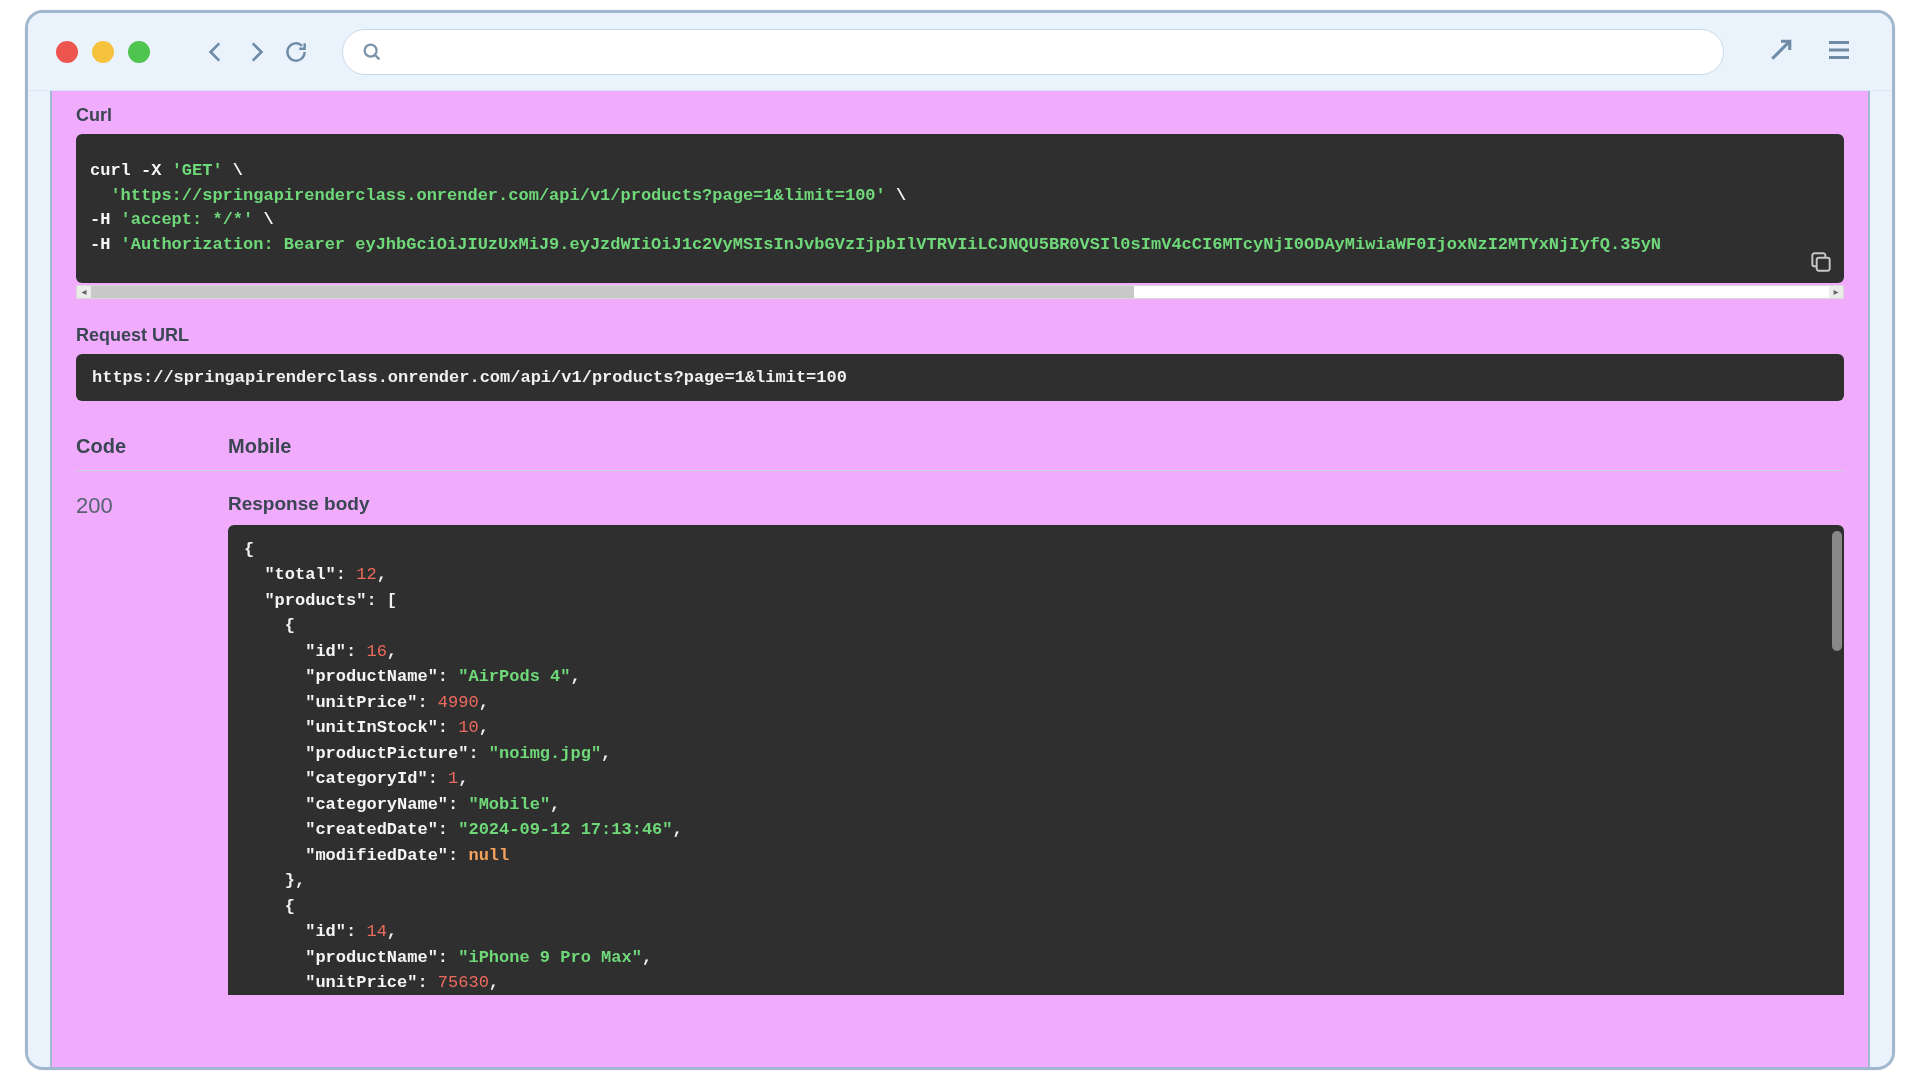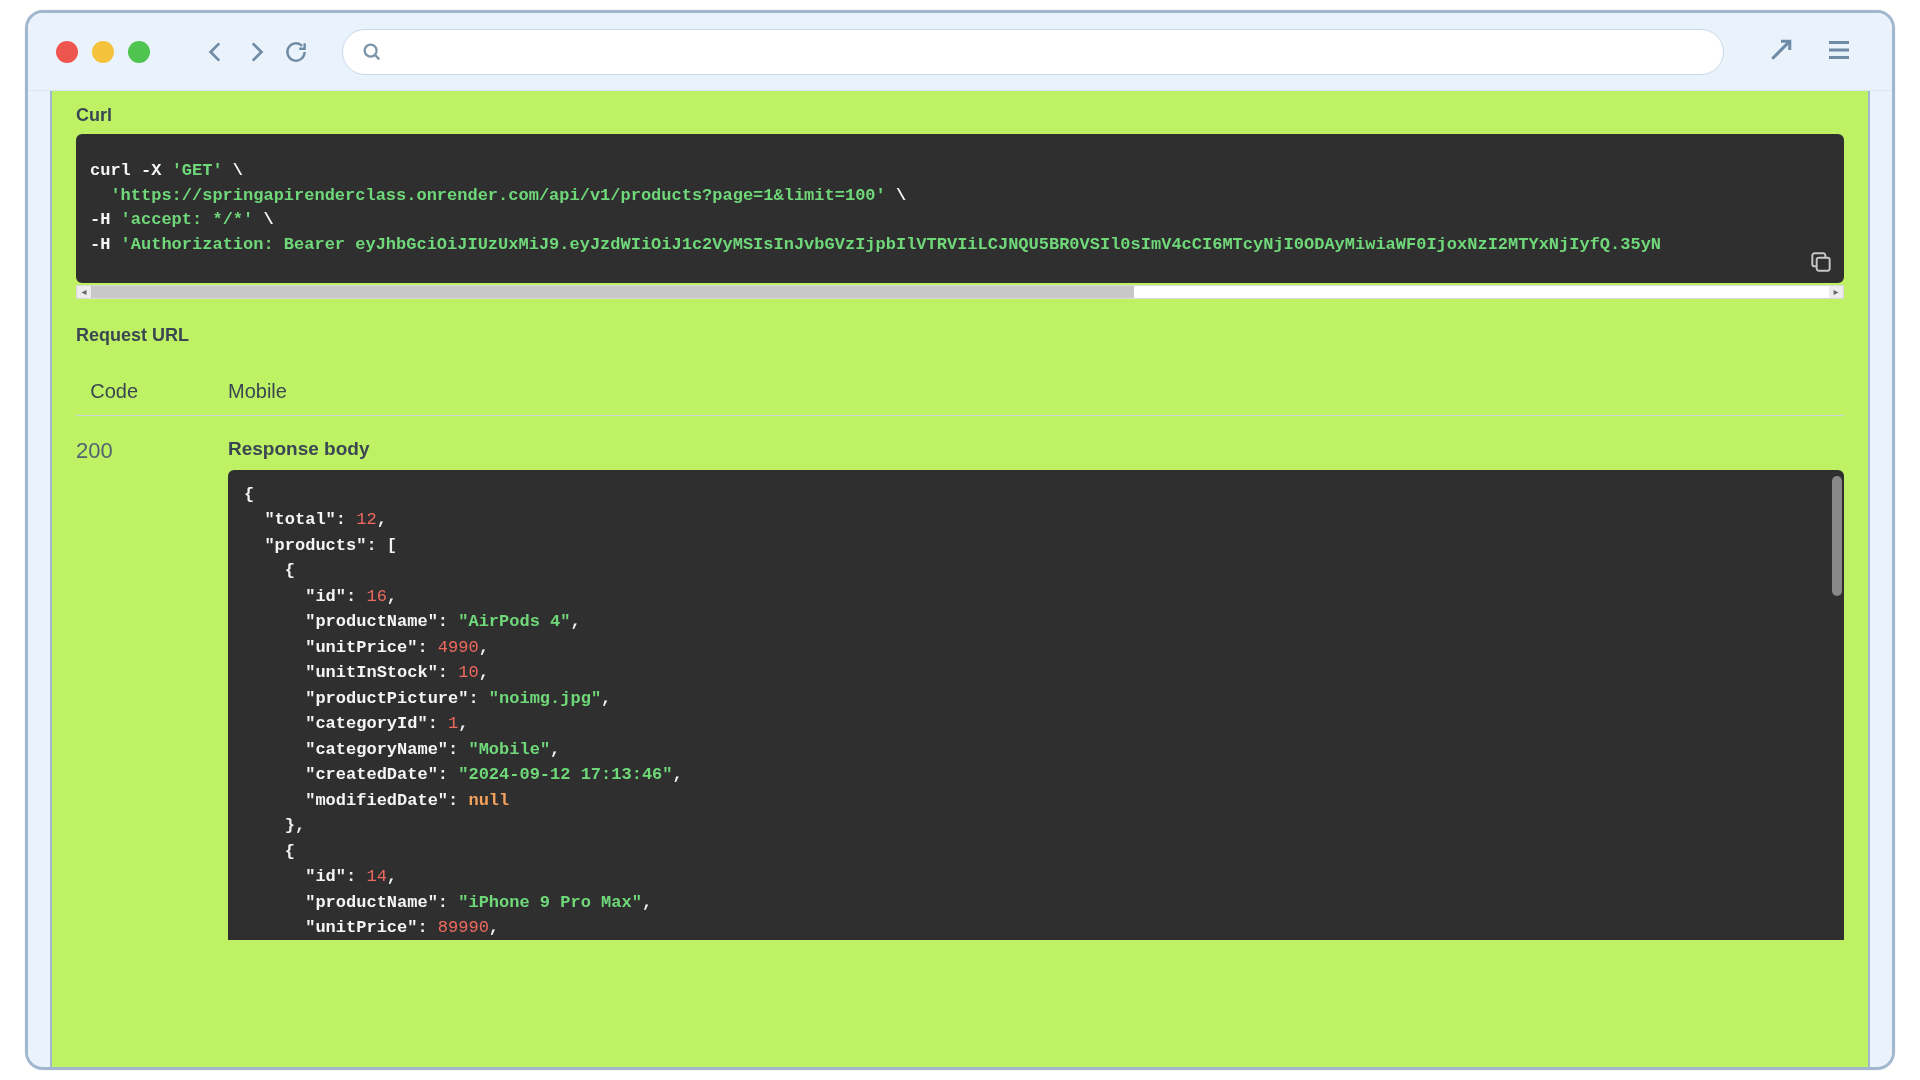--- a/index.html
+++ b/index.html
@@ -68,21 +68,21 @@
     background: #eaf3fb;
     overflow: hidden;
     position: relative;
     padding: 0 22px;
   }
   .panel {
     border-left: 2px solid #9fb7cf;
     border-right: 2px solid #9fb7cf;
     padding: 8px 24px 0 24px;
     height: 100%;
-    background: #bef264;
+    background: #f0abfc;
   }
 
   .section-label {
     font-size: 18px;
     font-weight: 700;
     color: #3a4652;
     margin: 6px 0 8px 0;
   }
   .section-label.mt { margin-top: 26px; }
 
@@ -137,23 +137,22 @@
 
   .resp-headers {
     display: flex;
     gap: 90px;
     padding: 14px 0 12px 0;
     border-bottom: 1.5px solid #c8d5df;
     margin-top: 20px;
   }
   .resp-headers .h {
     font-size: 20px;
-    font-weight: 400;
+    font-weight: 700;
     color: #3a4652;
-    text-align: right;
   }
 
   .resp-row {
     display: flex;
     gap: 90px;
     align-items: flex-start;
     padding-top: 22px;
   }
   .code-col {
     width: 62px;
@@ -261,20 +260,21 @@
         <div class="hscroll">
           <div class="arrow">◂</div>
           <div class="track">
               <div class="thumb"></div>
             </div>
           <div class="arrow">▸</div>
         </div>
       </div>
 
       <div class="section-label mt">Request URL</div>
+      <div class="urlblock">https://springapirenderclass.onrender.com/api/v1/products?page=1&amp;limit=100</div>
 
 
       <div class="resp-headers">
         <div class="h" style="width:62px">Code</div>
         <div class="h">Mobile</div>
       </div>
 
       <div class="resp-row">
         <div class="code-col">200</div>
         <div class="details-col">
@@ -289,21 +289,21 @@
       <span class="key">"unitInStock"</span><span class="punct">: </span><span class="num">10</span><span class="punct">,</span>
       <span class="key">"productPicture"</span><span class="punct">: </span><span class="strv">"<span>noimg.jpg</span>"</span><span class="punct">,</span>
       <span class="key">"categoryId"</span><span class="punct">: </span><span class="num">1</span><span class="punct">,</span>
       <span class="key">"categoryName"</span><span class="punct">: </span><span class="strv">"<span>Mobile</span>"</span><span class="punct">,</span>
       <span class="key">"createdDate"</span><span class="punct">: </span><span class="strv">"<span>2024-09-12 17:13:46</span>"</span><span class="punct">,</span>
       <span class="key">"modifiedDate"</span><span class="punct">: </span><span class="null">null</span>
     <span class="punct">},</span>
     <span class="punct">{</span>
       <span class="key">"id"</span><span class="punct">: </span><span class="num">14</span><span class="punct">,</span>
       <span class="key">"productName"</span><span class="punct">: </span><span class="strv">"<span>iPhone 9 Pro Max</span>"</span><span class="punct">,</span>
-      <span class="key">"unitPrice"</span><span class="punct">: </span><span class="num">89990</span><span class="punct">,</span>
+      <span class="key">"unitPrice"</span><span class="punct">: </span><span class="num">75630</span><span class="punct">,</span>
       
       
             <div class="vscroll"></div>
           </div>
         </div>
       </div>
 
     </div>
   </div>
 </div>

